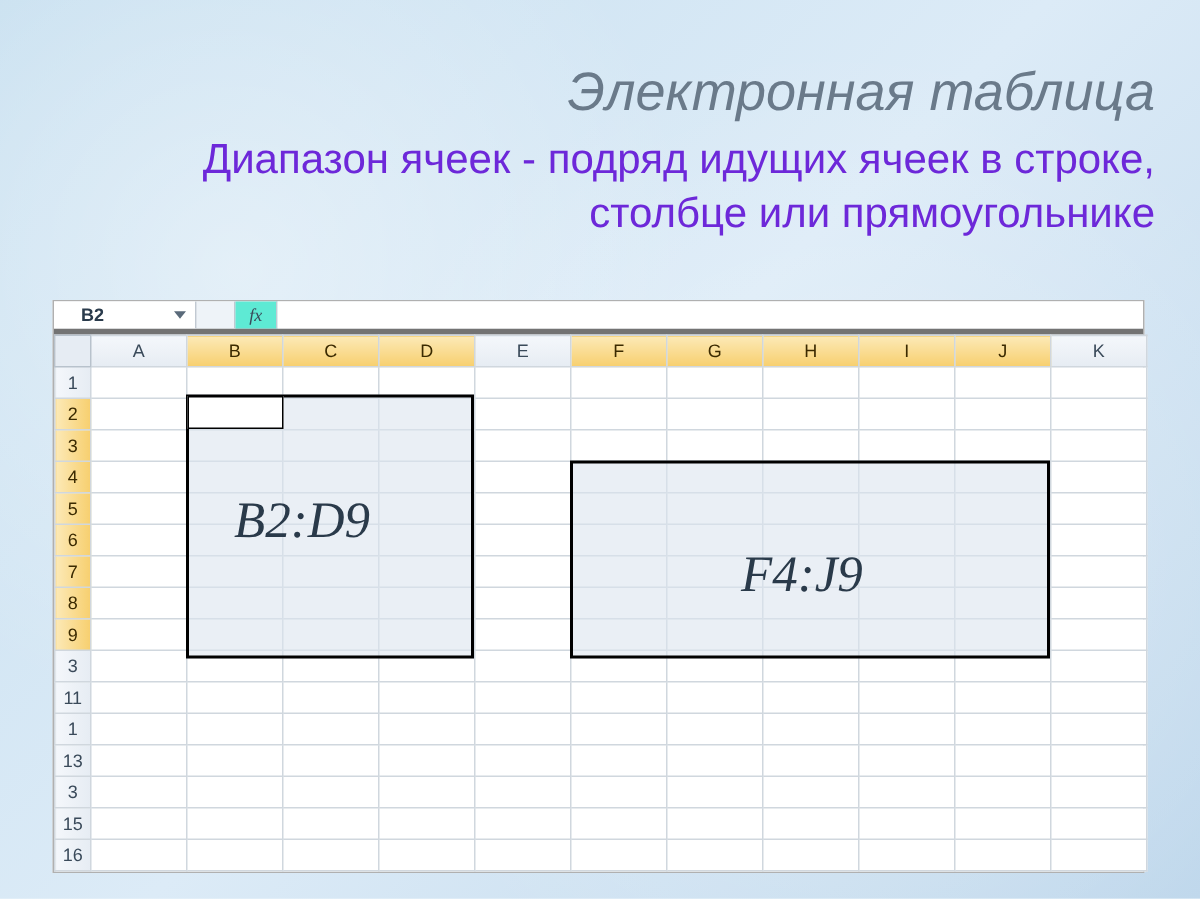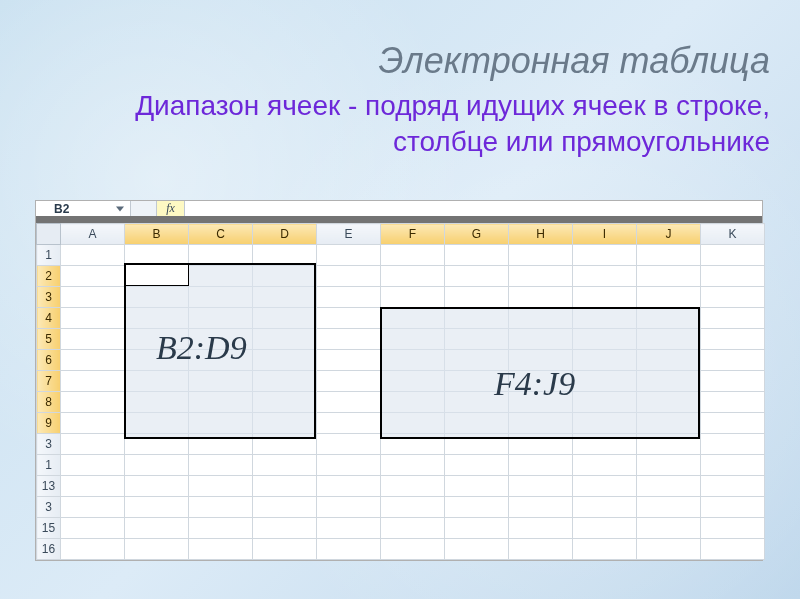--- a/index.html
+++ b/index.html
@@ -38,21 +38,21 @@
     top: 200px;
     width: 728px;
     background: #fff;
     border: 1px solid #b0b0b0;
   }
   .formula-bar {
     display: flex;
     align-items: center;
     height: 22px;
     background: #eef3f8;
-    border-bottom: 7px solid #737373;
+    border-bottom: 4px solid #737373;
     font-size: 12px;
   }
   .name-box {
     width: 95px;
     height: 100%;
     display: flex;
     align-items: center;
     padding-left: 18px;
     font-weight: bold;
     color: #2a3b4c;
@@ -73,21 +73,21 @@
   .fx-btn {
     width: 28px;
     height: 100%;
     display: flex;
     align-items: center;
     justify-content: center;
     border-right: 1px solid #c1c9d2;
     font-style: italic;
     font-family: "Times New Roman", serif;
     color: #3a4a5a;
-    background: #fef9c3;
+    background: #5eead4;
   }
   .fx-spacer {
     width: 26px;
     border-right: 1px solid #c1c9d2;
     height: 100%;
     background: #eef3f8;
   }
   .formula-input {
     flex: 1;
     height: 100%;
@@ -338,20 +338,34 @@
             <td></td>
             <td></td>
             <td></td>
             <td></td>
             <td></td>
             <td></td>
             <td></td>
             <td></td>
           </tr>
       <tr>
+            <th class="rowhead">11</th>
+            <td></td>
+            <td></td>
+            <td></td>
+            <td></td>
+            <td></td>
+            <td></td>
+            <td></td>
+            <td></td>
+            <td></td>
+            <td></td>
+            <td></td>
+          </tr>
+      <tr>
             <th class="rowhead">1</th>
             <td></td>
             <td></td>
             <td></td>
             <td></td>
             <td></td>
             <td></td>
             <td></td>
             <td></td>
             <td></td>

